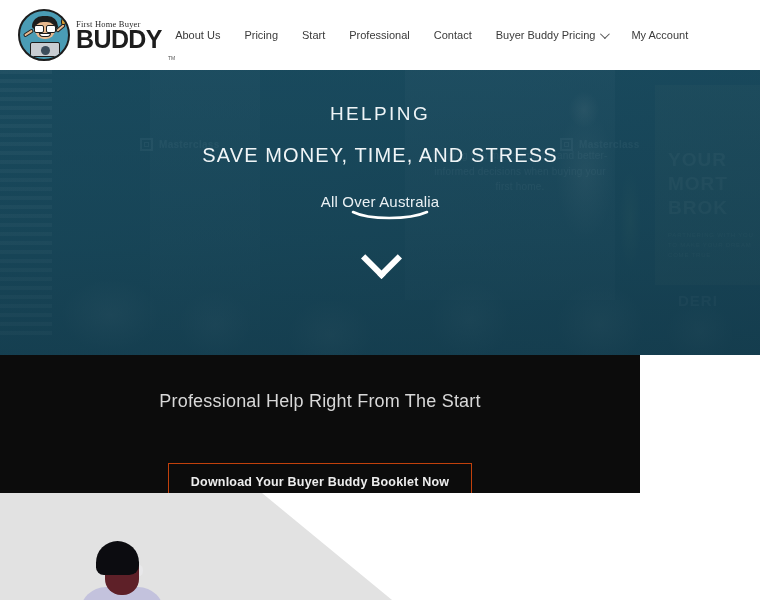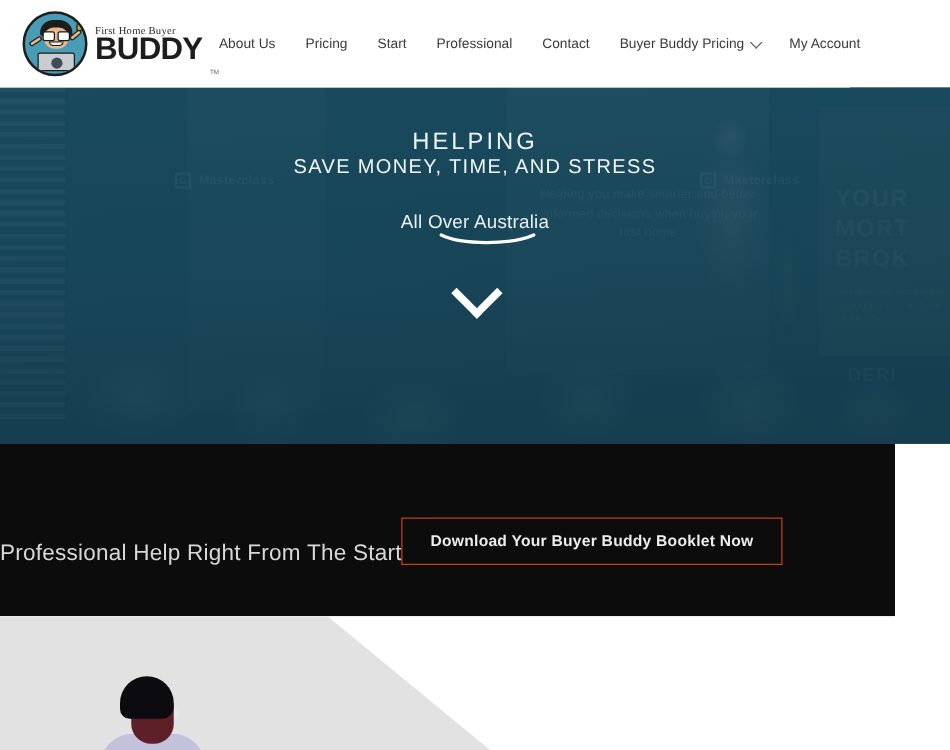--- a/index.html
+++ b/index.html
@@ -138,43 +138,43 @@
   }
   .h-helping {
     margin-top:33px; font-size:19px; color:#eef4f7; letter-spacing:2.4px;
     font-weight:300;
   }
   .h-main {
     margin-top:24px; font-size:45px; color:#ffffff; letter-spacing:.5px;
     font-weight:300; line-height:1;
   }
   .h-sub {
-    font-size:16px; color:#f0f5f7; letter-spacing:1.1px;
+    margin-top:19px; font-size:20px; color:#f0f5f7; letter-spacing:1.1px;
     font-weight:300;
   }
   .h-allover {
     margin-top:26px; position:relative; font-size:15px; color:#eaf1f4;
     font-weight:300; letter-spacing:.2px;
   }
   .swoosh { position:absolute; left:30px; top:17px; }
   .scroll-chev {
     margin-top:26px; width:38px; height:38px; position:relative; cursor:pointer;
   }
   .scroll-chev:before {
     content:""; position:absolute; left:6px; top:8px;
     width:23px; height:23px;
     border-right:6px solid #fff; border-bottom:6px solid #fff;
     transform:rotate(45deg);
   }
 
   
   .cta {
-    position:absolute; top:355px; left:0; width:716px; height:138px;
+    position:absolute; top:355px; left:0; width:640px; height:138px;
     background:#0c0c0c;
-    display:flex; flex-direction:row; align-items:center;
+    display:flex; flex-direction:column; align-items:center;gap:33px;
   }
   .cta-title {
     margin-top:36px; font-size:18px; color:#d8d8d8; font-weight:400; letter-spacing:.2px;
   }
   .cta-btn {
     margin-top:18px; padding:11px 22px;
     border:1px solid #c2410c; background:transparent; color:#ededed;
     font-size:12.5px; font-weight:bold; letter-spacing:.2px; cursor:pointer;
     font-family:"Liberation Sans", sans-serif;
   }

